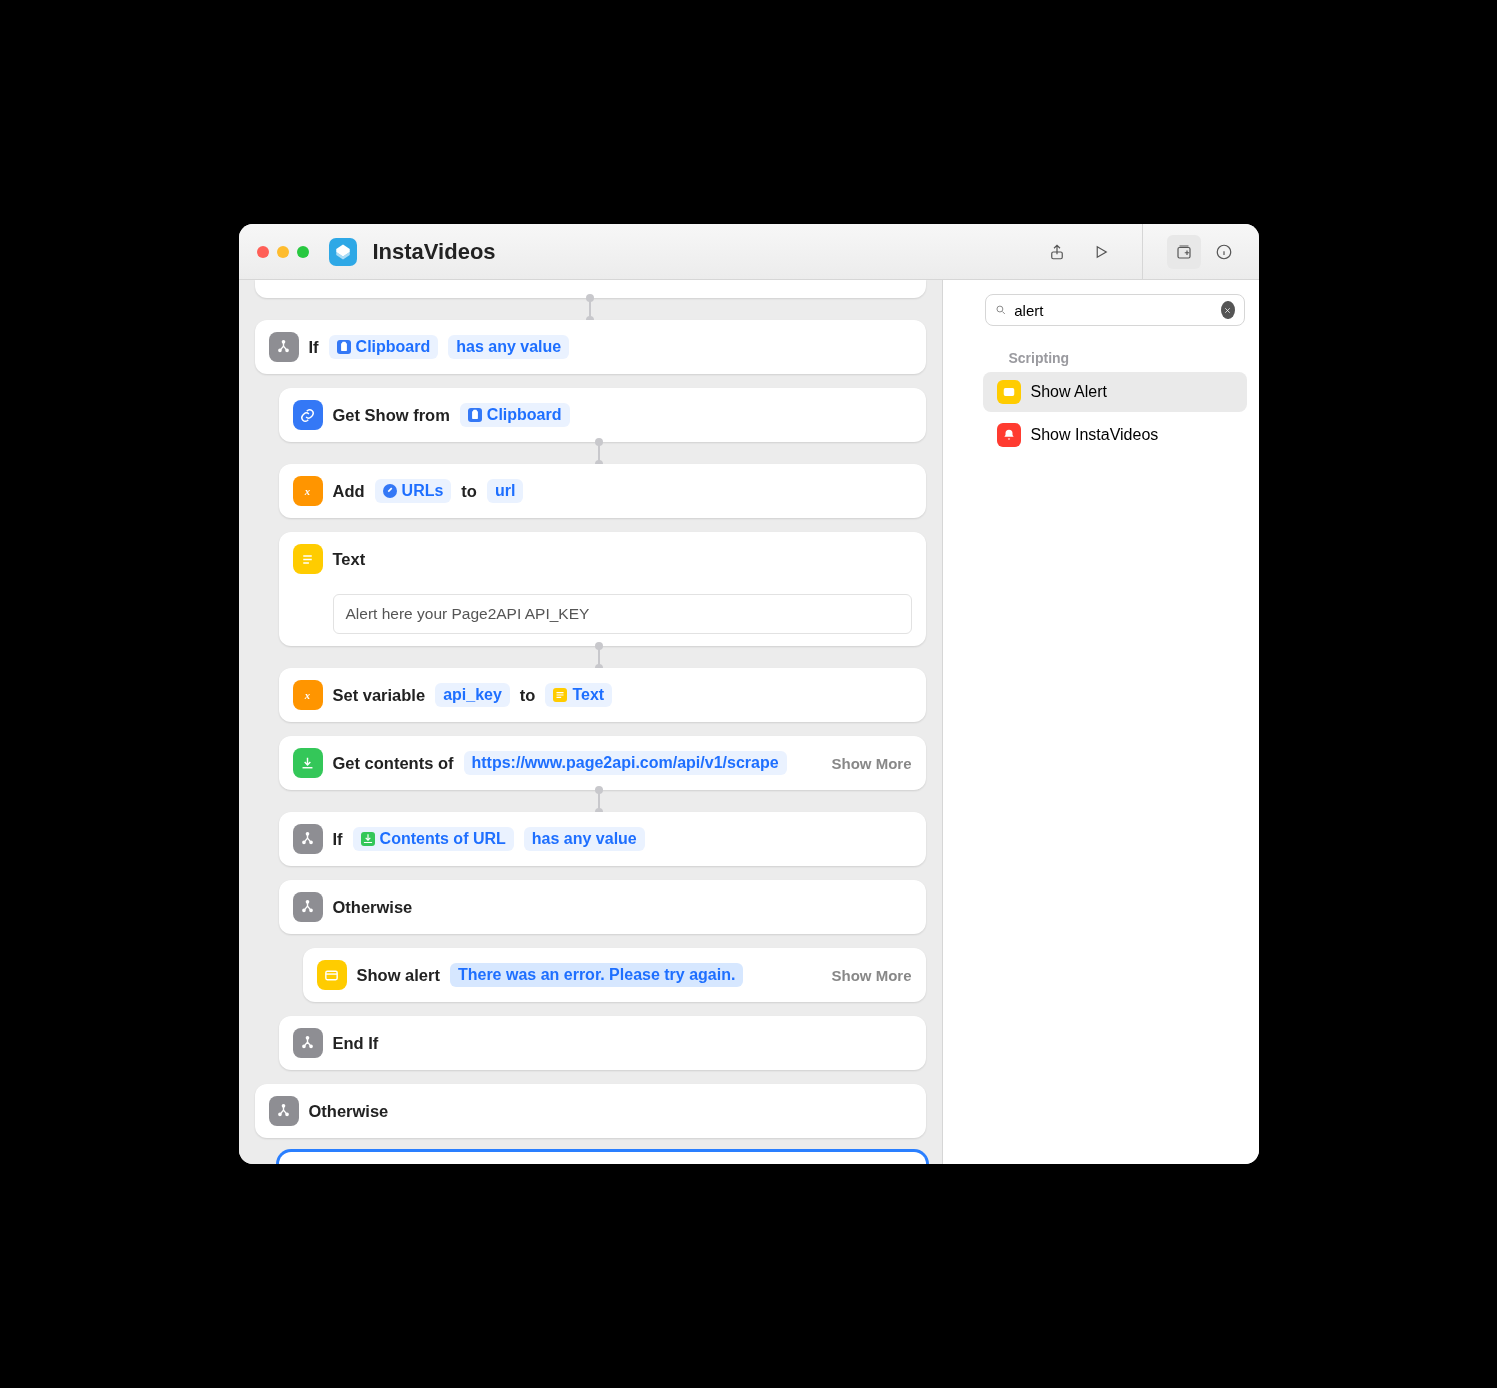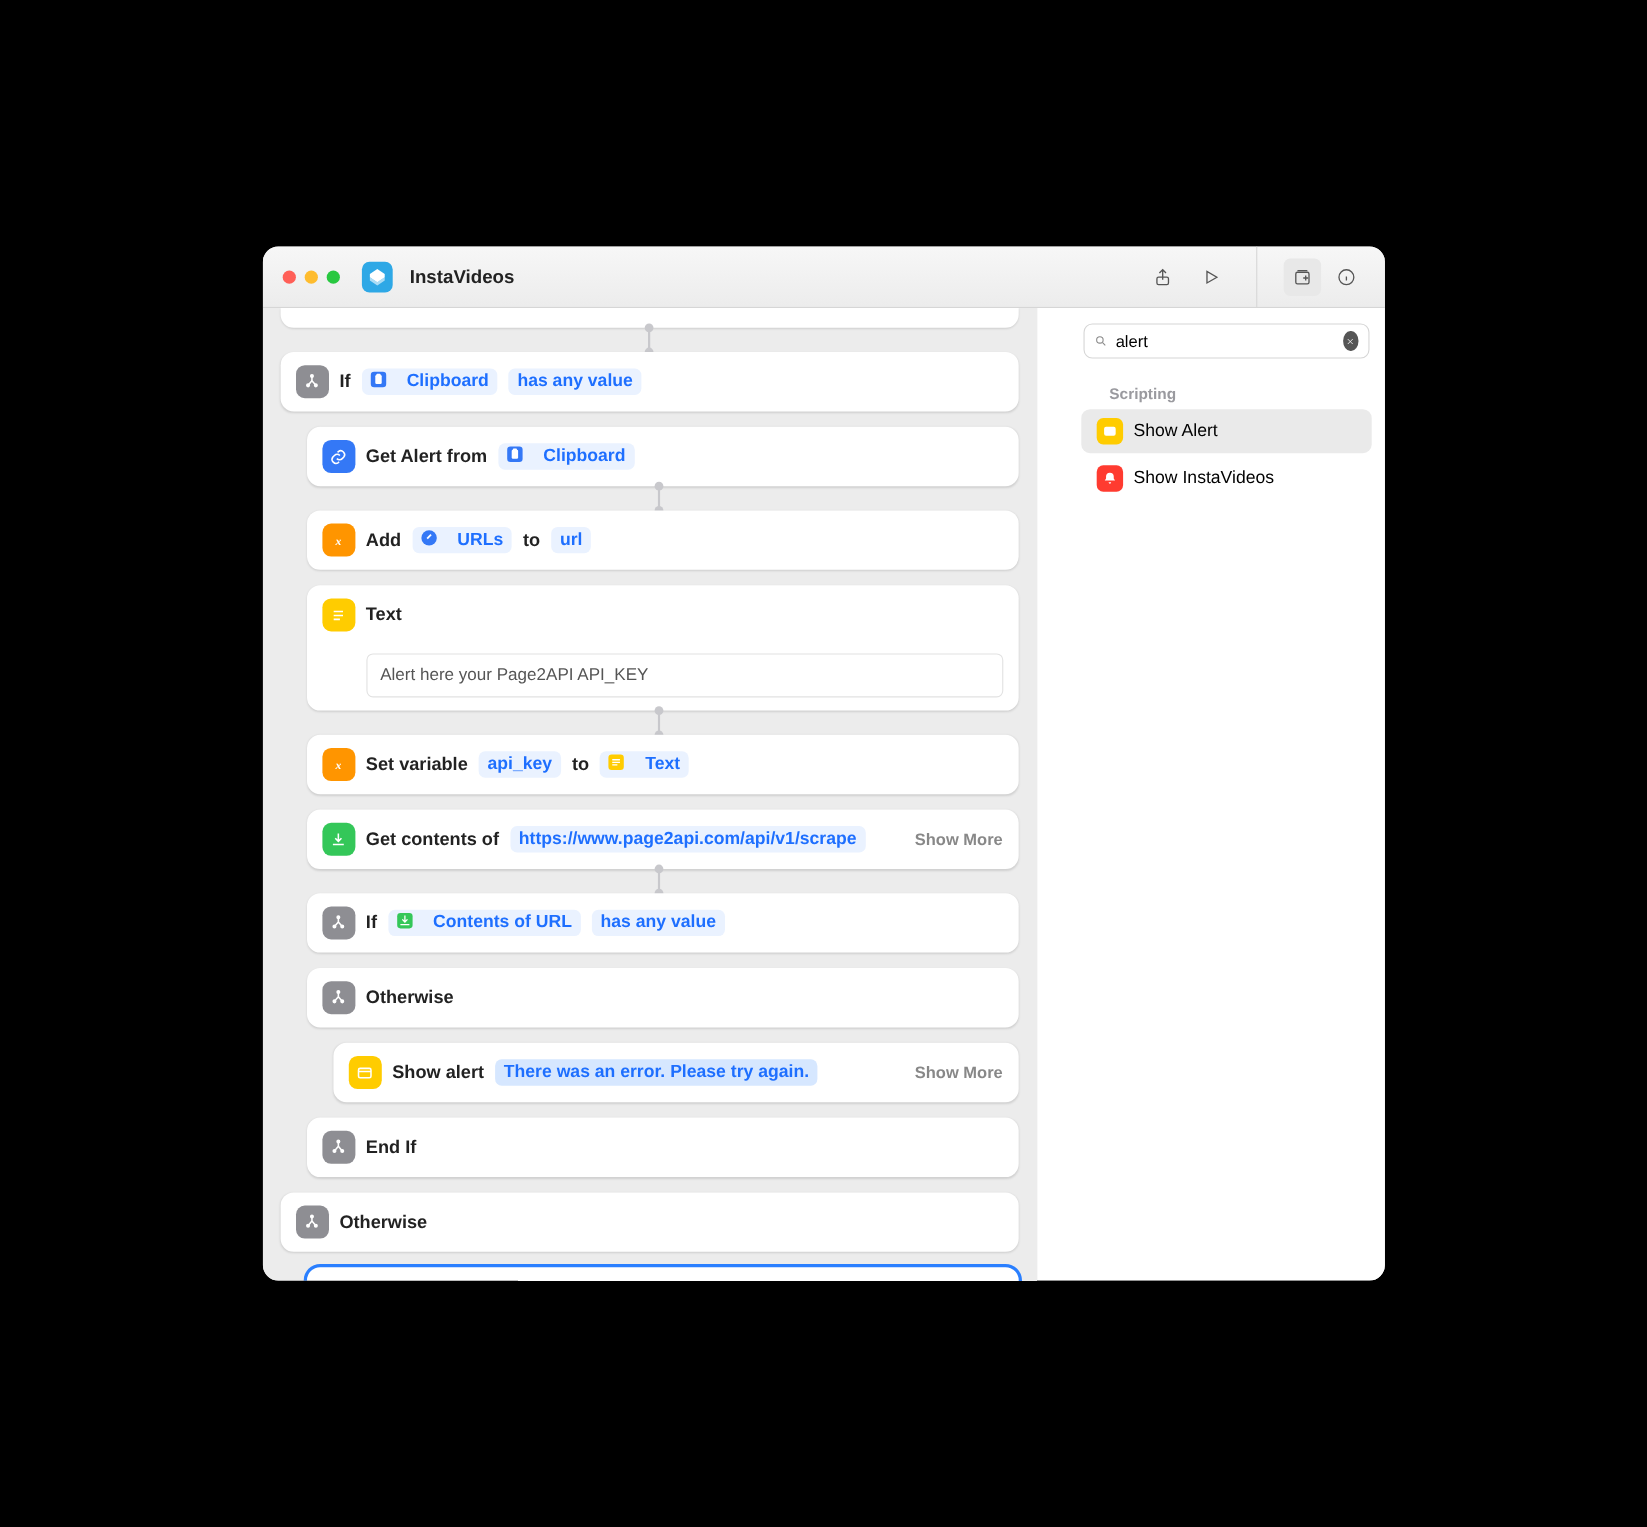--- a/index.html
+++ b/index.html
@@ -37,21 +37,21 @@
   .dot.red { background: #ff5f57; }
   .dot.yellow { background: #febc2e; }
   .dot.green { background: #28c840; }
   .app-icon {
     width: 28px; height: 28px; border-radius: 7px;
     background: #2ea8e6;
     display:flex;align-items:center;justify-content:center;
     margin-left: 10px;
   }
   .app-icon svg { width:18px; height:18px; fill:#fff; }
-  .app-title { font-weight:600; font-size:17px; color:#222; margin-left:6px; }
+  .app-title { font-weight:600; font-size:22px; color:#222; margin-left:6px; }
   .titlebar .spacer { flex:1; }
   .tb-btn { width:34px; height:34px; display:flex; align-items:center; justify-content:center; border-radius:6px; cursor:pointer; color:#555;}
   .tb-btn svg { width:18px; height:18px; stroke:#555; fill:none; stroke-width:1.6;}
   .divider-v { width:1px; height:100%; background:#d6d6d6; margin:0 0 0 14px;}
   .right-tb { display:flex; gap:6px; padding-left:14px;}
   .right-tb .tb-btn.active { background:#e8e8e8; }
 
   .body {
     flex:1; display:flex; min-height:0;
   }
@@ -82,21 +82,21 @@
   .ic-gray { background:#8e8e93; }
   .ic-blue { background:#3478f6; }
   .ic-orange { background:#ff9500; }
   .ic-yellow { background:#ffcc00; }
   .ic-green { background:#34c759; }
   .ic-alert { background:#ffcc00; }
 
   .token {
     background:#eaf2ff; color:#1e6fff; border-radius:6px;
     padding:3px 8px; font-weight:600; font-size:16px;
-    display:inline-flex; gap:19px;
+    display:inline-flex; align-items:center; gap:5px;
     white-space: nowrap;
   }
   .token.hl { background:#d6e7ff; }
   .token .t-ic { width:14px;height:14px;border-radius:3px;display:inline-flex;align-items:center;justify-content:center; }
   .t-ic.clip { background:#3478f6; }
   .t-ic.urls { background:#3478f6; border-radius:50%; }
   .t-ic.txt { background:#ffcc00; }
   .t-ic.dl { background:#34c759; }
   .word { font-weight:600; }
   .showmore { margin-left:auto; color:#888; font-weight:600; font-size:15px; cursor:pointer; }
@@ -229,21 +229,21 @@
 
       <div class="gap"></div>
 
       <div class="row indent-1">
         <div class="icon ic-blue">
           <svg viewBox="0 0 24 24" stroke="#fff" fill="none" stroke-width="2">
               <path d="M10 14a5 5 0 0 0 7 0l2-2a5 5 0 0 0-7-7l-1 1"></path>
               <path d="M14 10a5 5 0 0 0-7 0l-2 2a5 5 0 0 0 7 7l1-1"></path>
             </svg>
         </div>
-        <span class="word">Get Alert from</span>
+        <span class="word">Get Show from</span>
         <span class="token">
             <span class="t-ic clip">
               <svg viewBox="0 0 24 24" fill="#fff">
                 <rect x="7" y="5" width="10" height="14" rx="2"></rect>
                 <rect x="9" y="3" width="6" height="4" rx="1"></rect>
               </svg>
             </span>
             <span>Clipboard</span>
           </span>
       </div>

